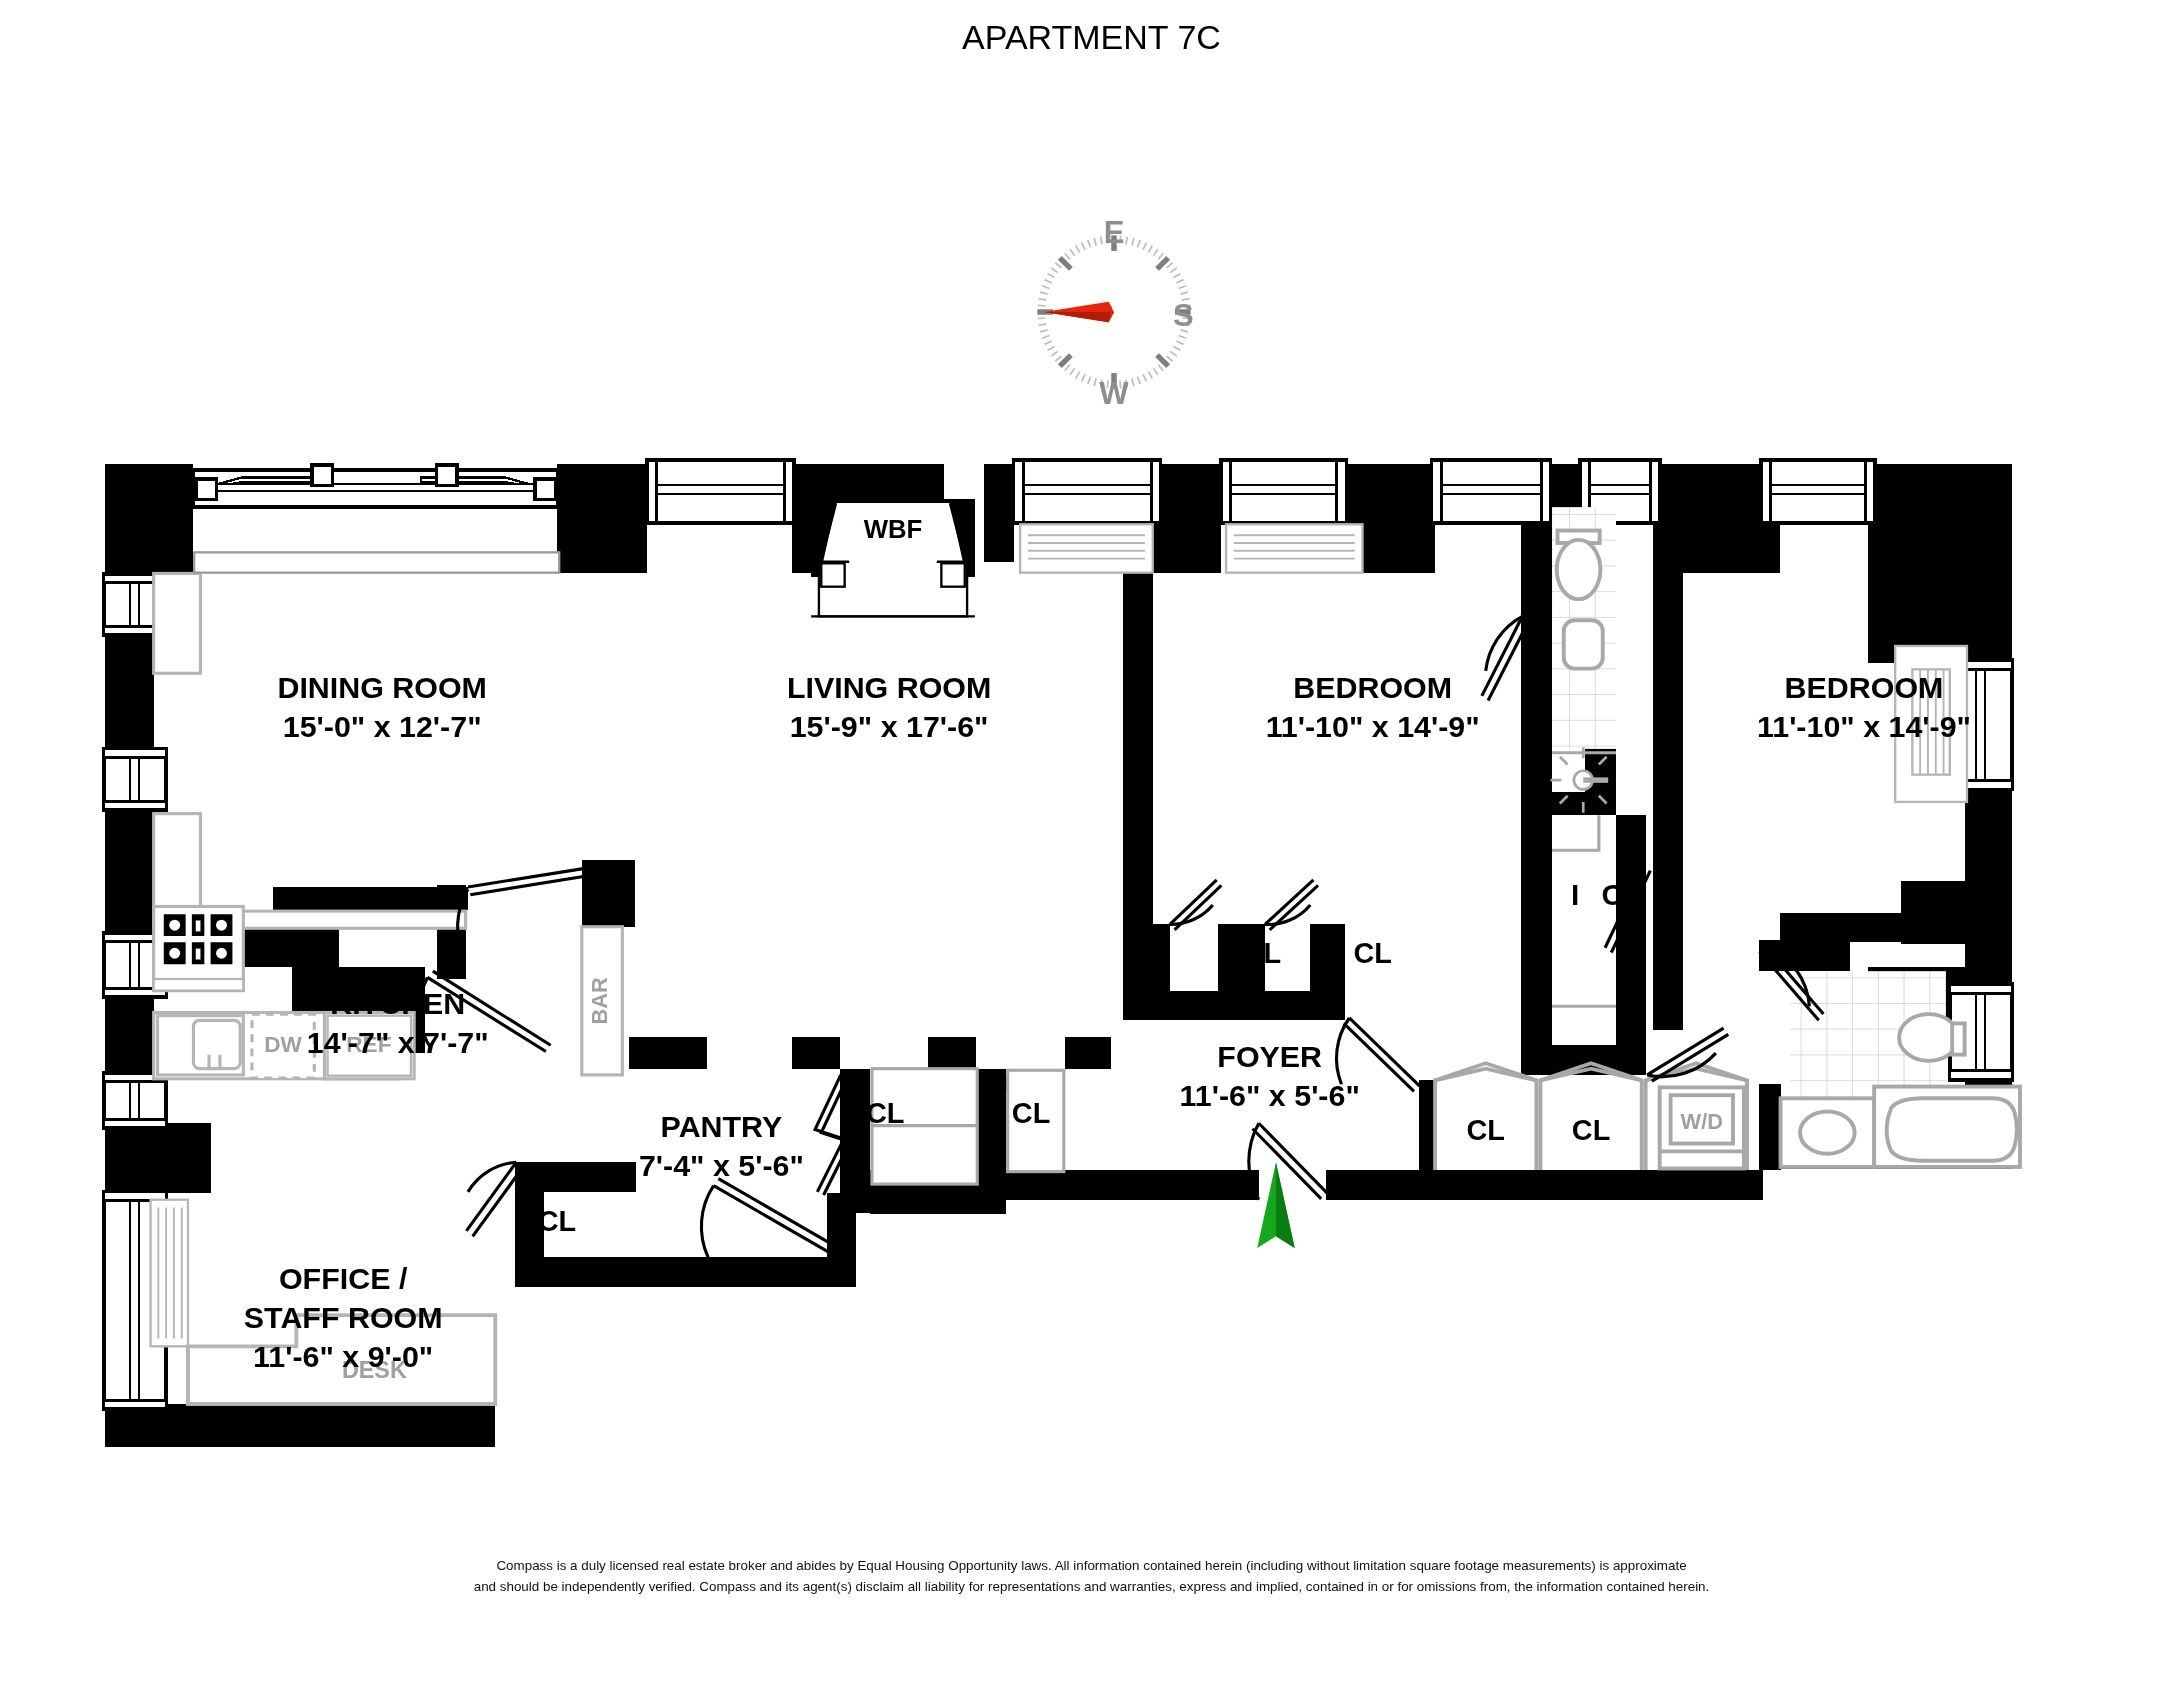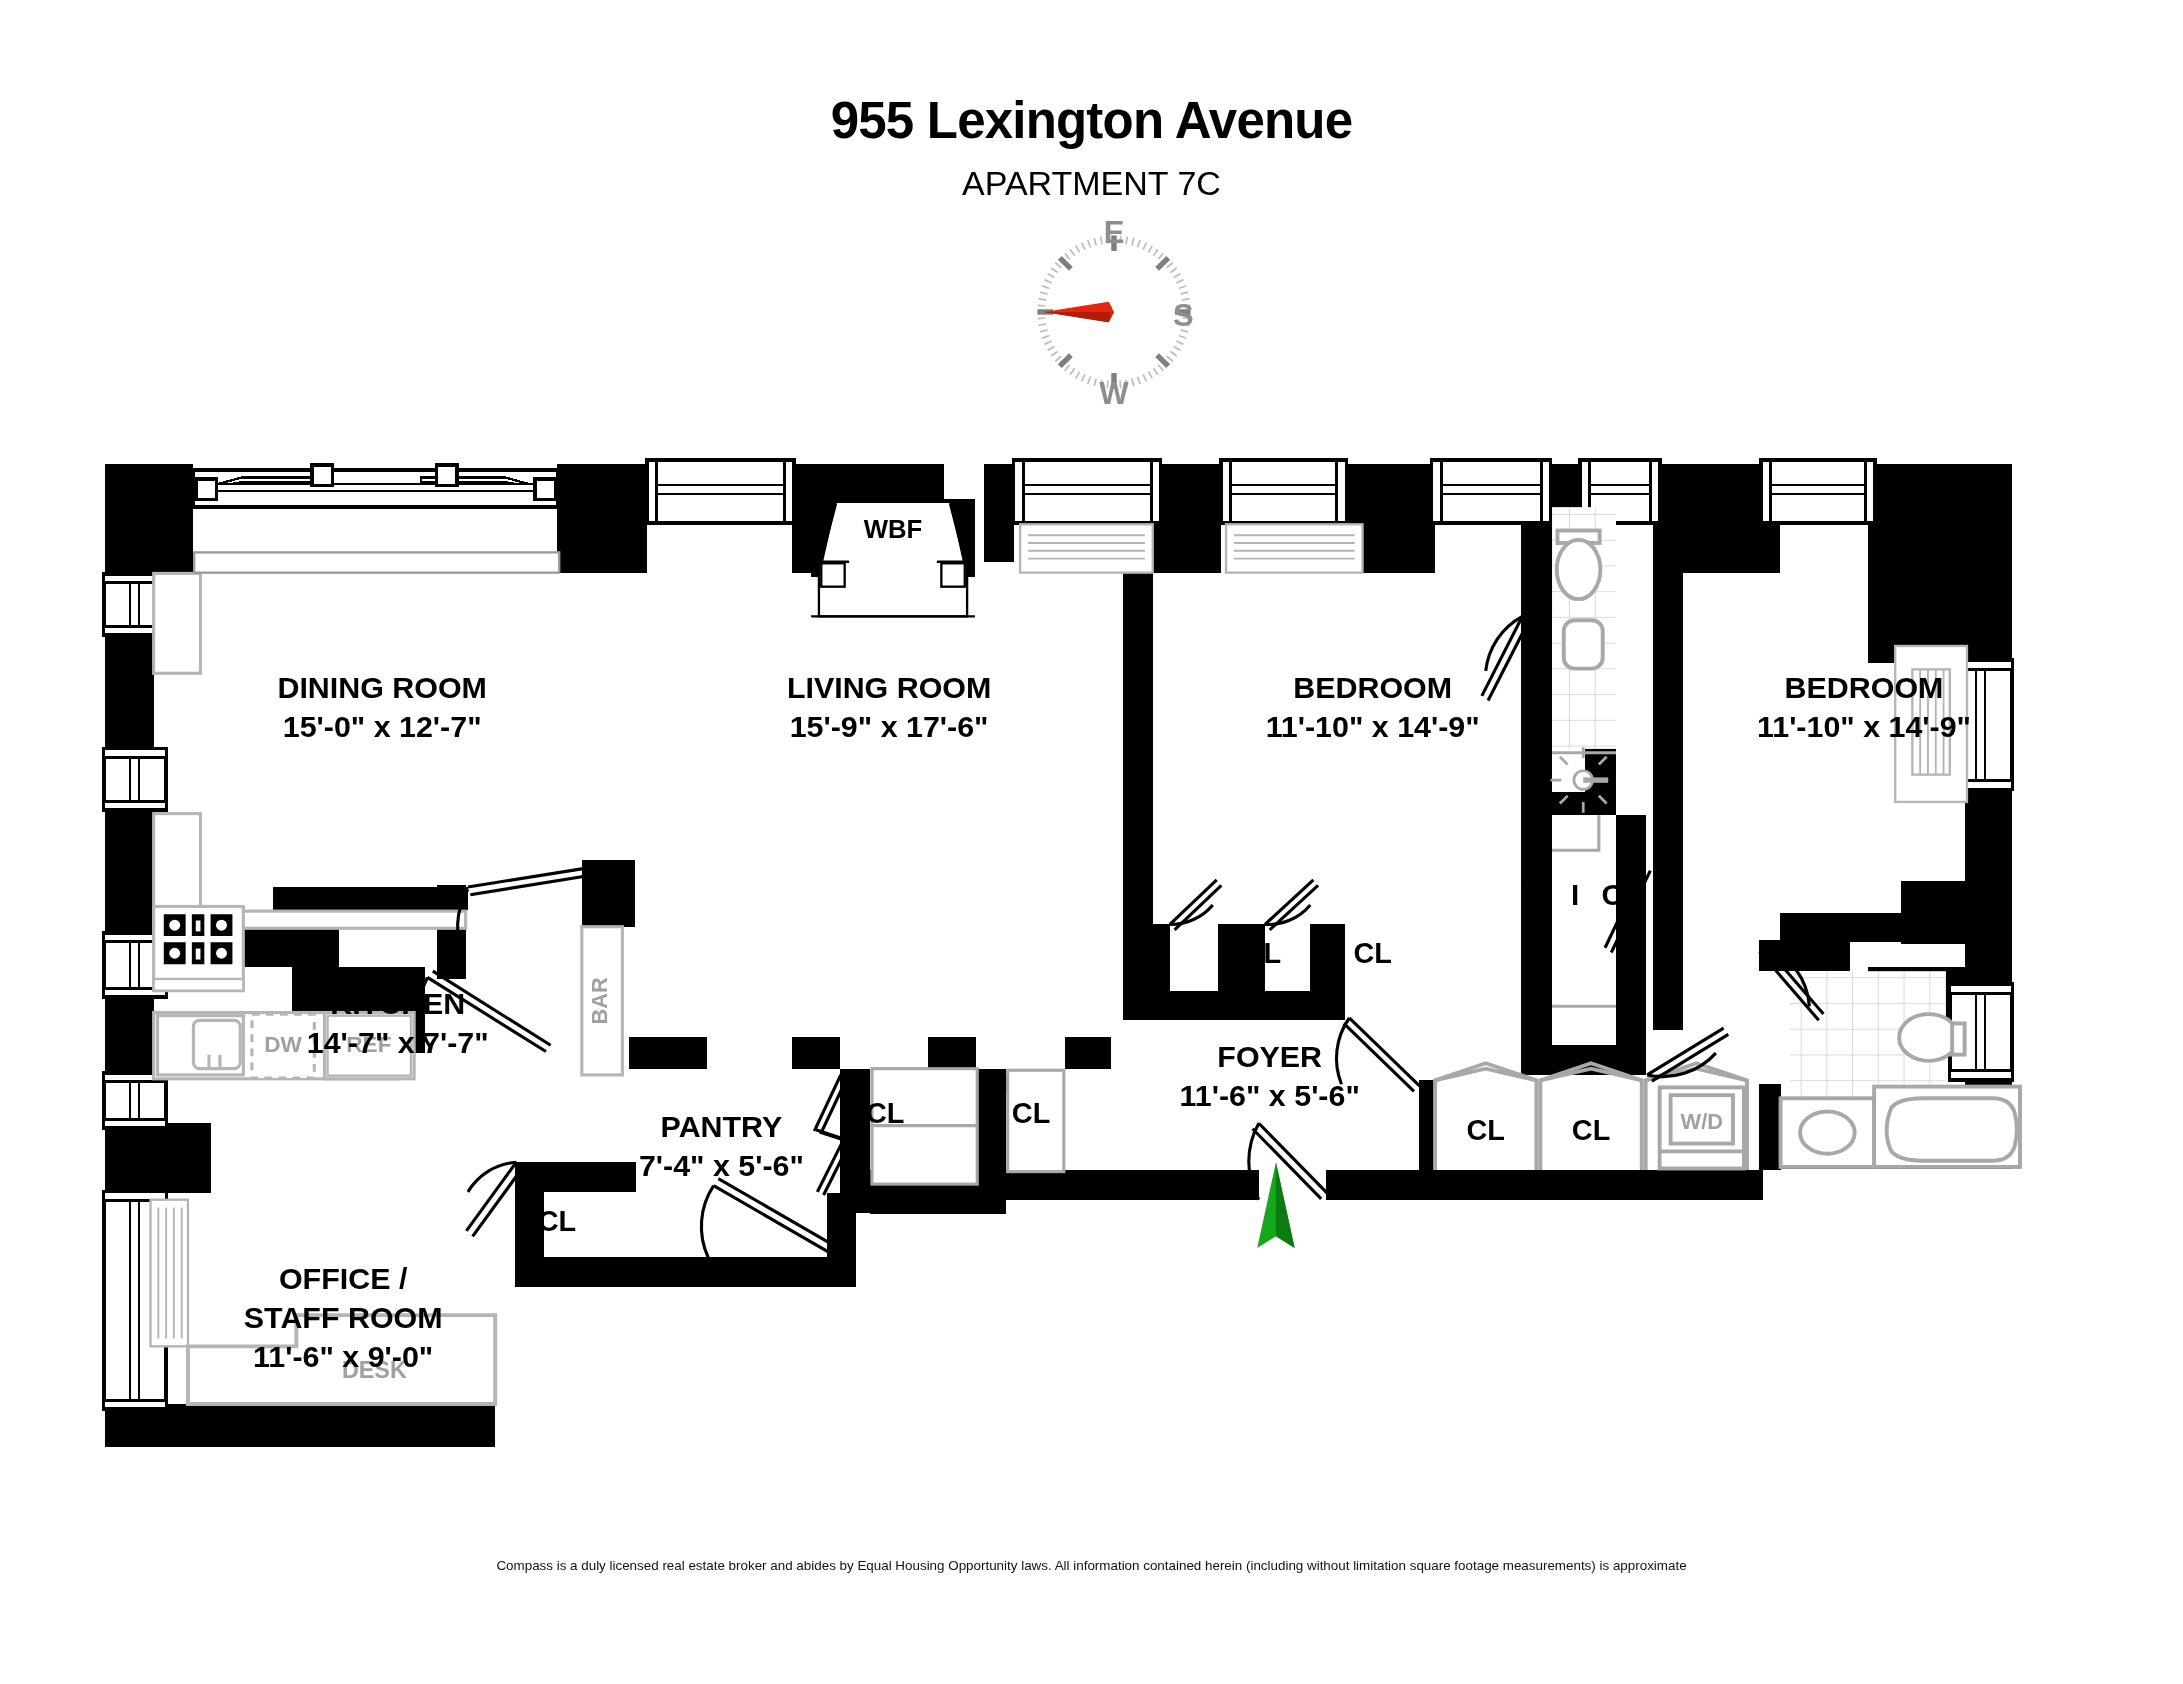--- a/index.html
+++ b/index.html
@@ -18,21 +18,20 @@
 
   
   #disclaimer{position:absolute;left:0;top:1556px;width:2183px;text-align:center;
      font-size:13.4px;line-height:1.55;color:#111;font-family:"Liberation Sans",sans-serif;}
   #disclaimer div{white-space:nowrap;}
 </style>
 </head>
 <body>
 
 <div id="header">
-  <div id="title">955 Lexington Avenue</div>
   <div id="subtitle">APARTMENT 7C</div>
 </div>
 
 <div id="compass">
   <svg width="172" height="172" viewBox="0 0 220 220">
     <g stroke="#9b9b9b">
       <g id="ticks">
           <line x1="188" y1="110" x2="208" y2="110" stroke="#7f7f7f" stroke-width="7"></line>
           <line x1="197.66513343207362" y1="117.66970536179392" x2="207.62708041299106" y2="118.5412627892705" stroke="#bdbdbd" stroke-width="2.2"></line>
           <line x1="196.6630822650743" y1="125.28103963468988" x2="206.5111597951964" y2="127.01752141135917" stroke="#bdbdbd" stroke-width="2.2"></line>
@@ -606,14 +605,15 @@
     <text x="1905" y="1462" font-size="37" font-weight="bold">CL</text>
     <text x="2040" y="1462" font-size="37" font-weight="bold">CL</text>
 
     <text x="2182" y="1448" font-size="28" font-weight="bold" fill="#a0a0a0">W/D</text>
   </g>
 </svg>
 </div>
 
 <div id="disclaimer">
   <div>Compass is a duly licensed real estate broker and abides by Equal Housing Opportunity laws. All information contained herein (including without limitation square footage measurements) is approximate</div>
+  <div>and should be independently verified. Compass and its agent(s) disclaim all liability for representations and warranties, express and implied, contained in or for omissions from, the information contained herein.</div>
 </div>
 
 
 </body></html>

